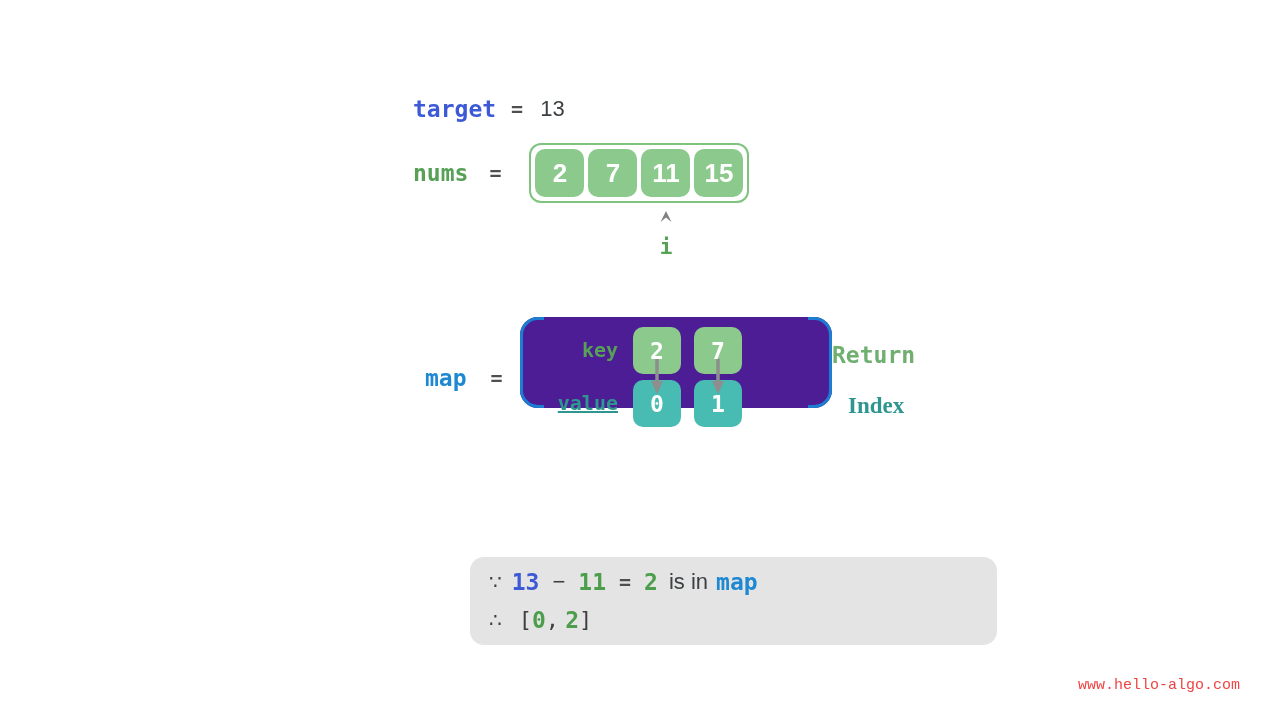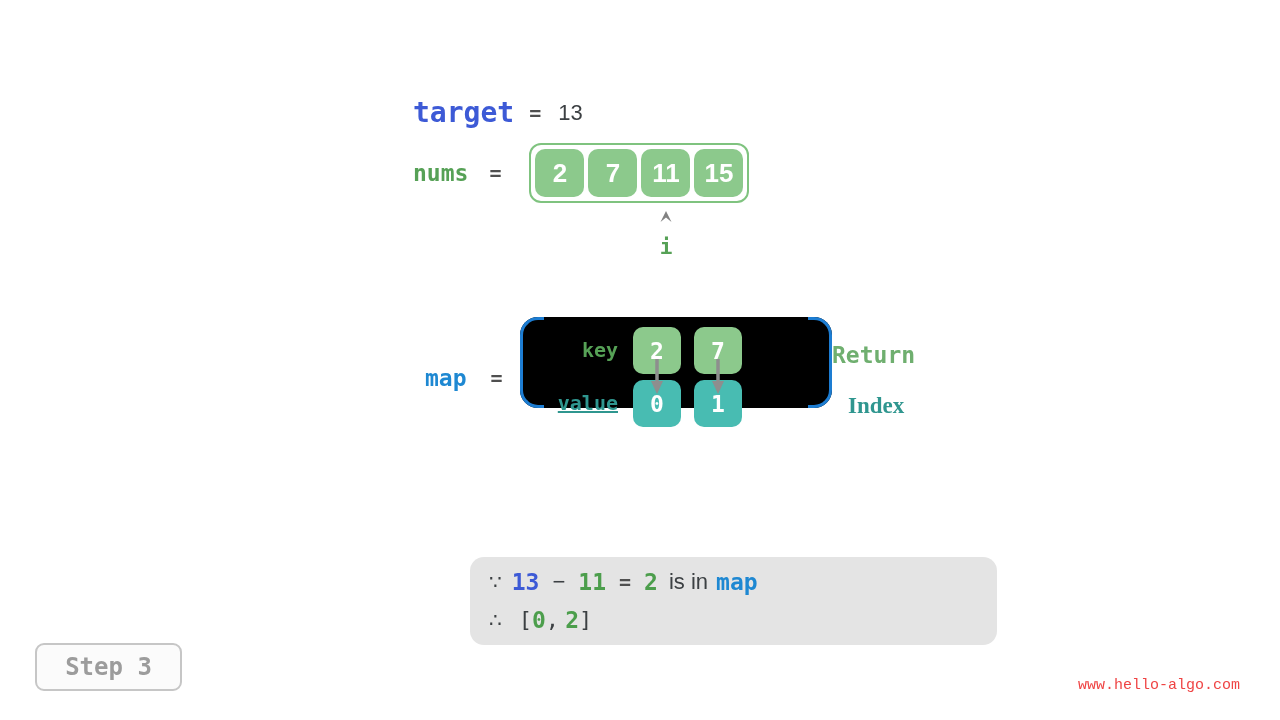--- a/index.html
+++ b/index.html
@@ -5,21 +5,21 @@
   * { margin:0; padding:0; box-sizing:border-box; }
   body { background:#fff; }
   .canvas {
     position:relative; width:1280px; height:720px; background:#ffffff;
     font-family:"Liberation Sans", sans-serif; overflow:hidden;
   }
   .mono { font-family:"DejaVu Sans Mono", monospace; font-weight:bold; }
 
   
   .target-row { position:absolute; left:413px; top:96px; display:flex; align-items:center; }
-  .target-label { font-size:28px; color:#3D5AD6; }
+  .target-label { font-size:23px; color:#3D5AD6; }
   .eq { font-family:"DejaVu Sans Mono", monospace; font-weight:bold; font-size:20px; color:#4F4F4F; }
   .target-row .eq { margin:0 17px 0 15px; }
   .target-value { font-size:22px; color:#3C4043; }
 
   
   .nums-row { position:absolute; left:413px; top:143px; height:60px; display:flex; align-items:center; }
   .nums-label { font-size:23px; color:#56A156; }
   .nums-row .eq { margin:0 28px 0 21px; }
   .array-box {
     border:2px solid #7FC37F; border-radius:12px; background:#fff;
@@ -35,21 +35,21 @@
     position:absolute; left:666px; top:235px; transform:translateX(-50%);
     font-size:21px; color:#56A156;
   }
 
   
   .map-eq-group { position:absolute; left:425px; top:363px; display:flex; align-items:center; height:30px; }
   .map-label { font-size:23px; color:#1E88D2; }
   .map-eq-group .eq { margin-left:24px; }
   .map-box {
     position:absolute; left:520px; top:317px; width:312px; height:91px;
-    background:#000000; border-radius:18px;
+    background:#4c1d95; border-radius:18px;
   }
   .map-box .bracket { position:absolute; top:0; bottom:0; width:24px; }
   .map-box .bracket.left  { left:0;  border:3px solid #1D7DD2; border-right:none; border-radius:18px 0 0 18px; }
   .map-box .bracket.right { right:0; border:3px solid #1D7DD2; border-left:none;  border-radius:0 18px 18px 0; }
   .map-row-label { position:absolute; left:20px; width:78px; text-align:right; font-size:20px; line-height:47px; }
   .map-row-label.key   { top:10px; color:#56A156; }
   .map-row-label.value { top:63px; color:#2F968F;text-decoration:underline; }
   .map-cell {
     position:absolute; width:48px; height:47px; border-radius:10px;
     display:flex; align-items:center; justify-content:center;
@@ -166,17 +166,16 @@
     <div class="concl-line">
       <span class="sym">∴</span>
       <span class="bracket-ch open">[</span>
       <span class="mono num-green">0</span>
       <span class="bracket-ch">,</span>&nbsp;
       <span class="mono num-green">2</span>
       <span class="bracket-ch">]</span>
     </div>
   </div>
 
-  <div class="mono step-box">Step 3</div>
 
   <div class="watermark">www.hello-algo.com</div>
 
 </div>
 
 </body></html>

